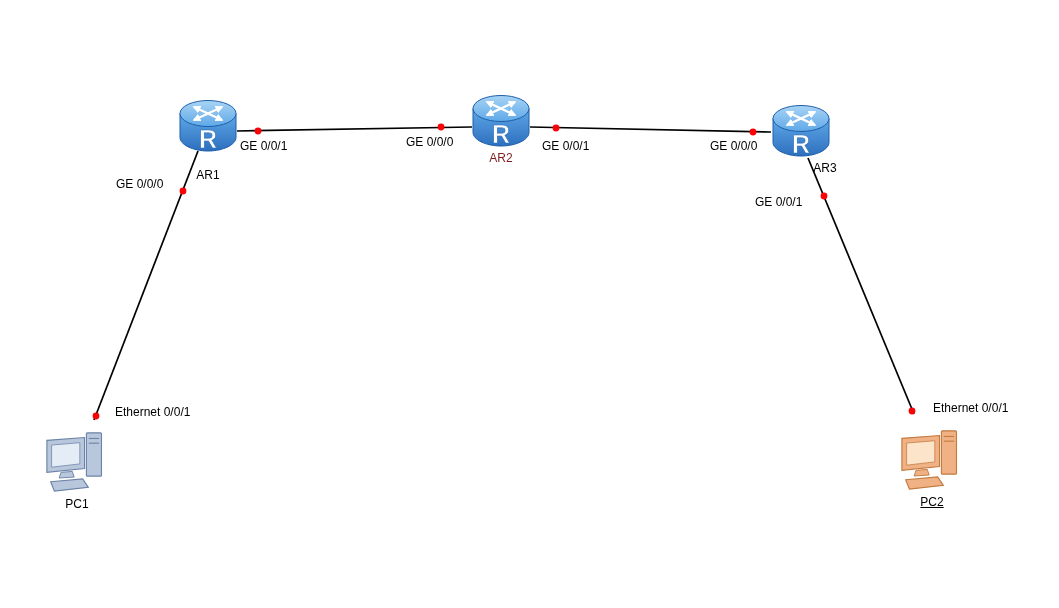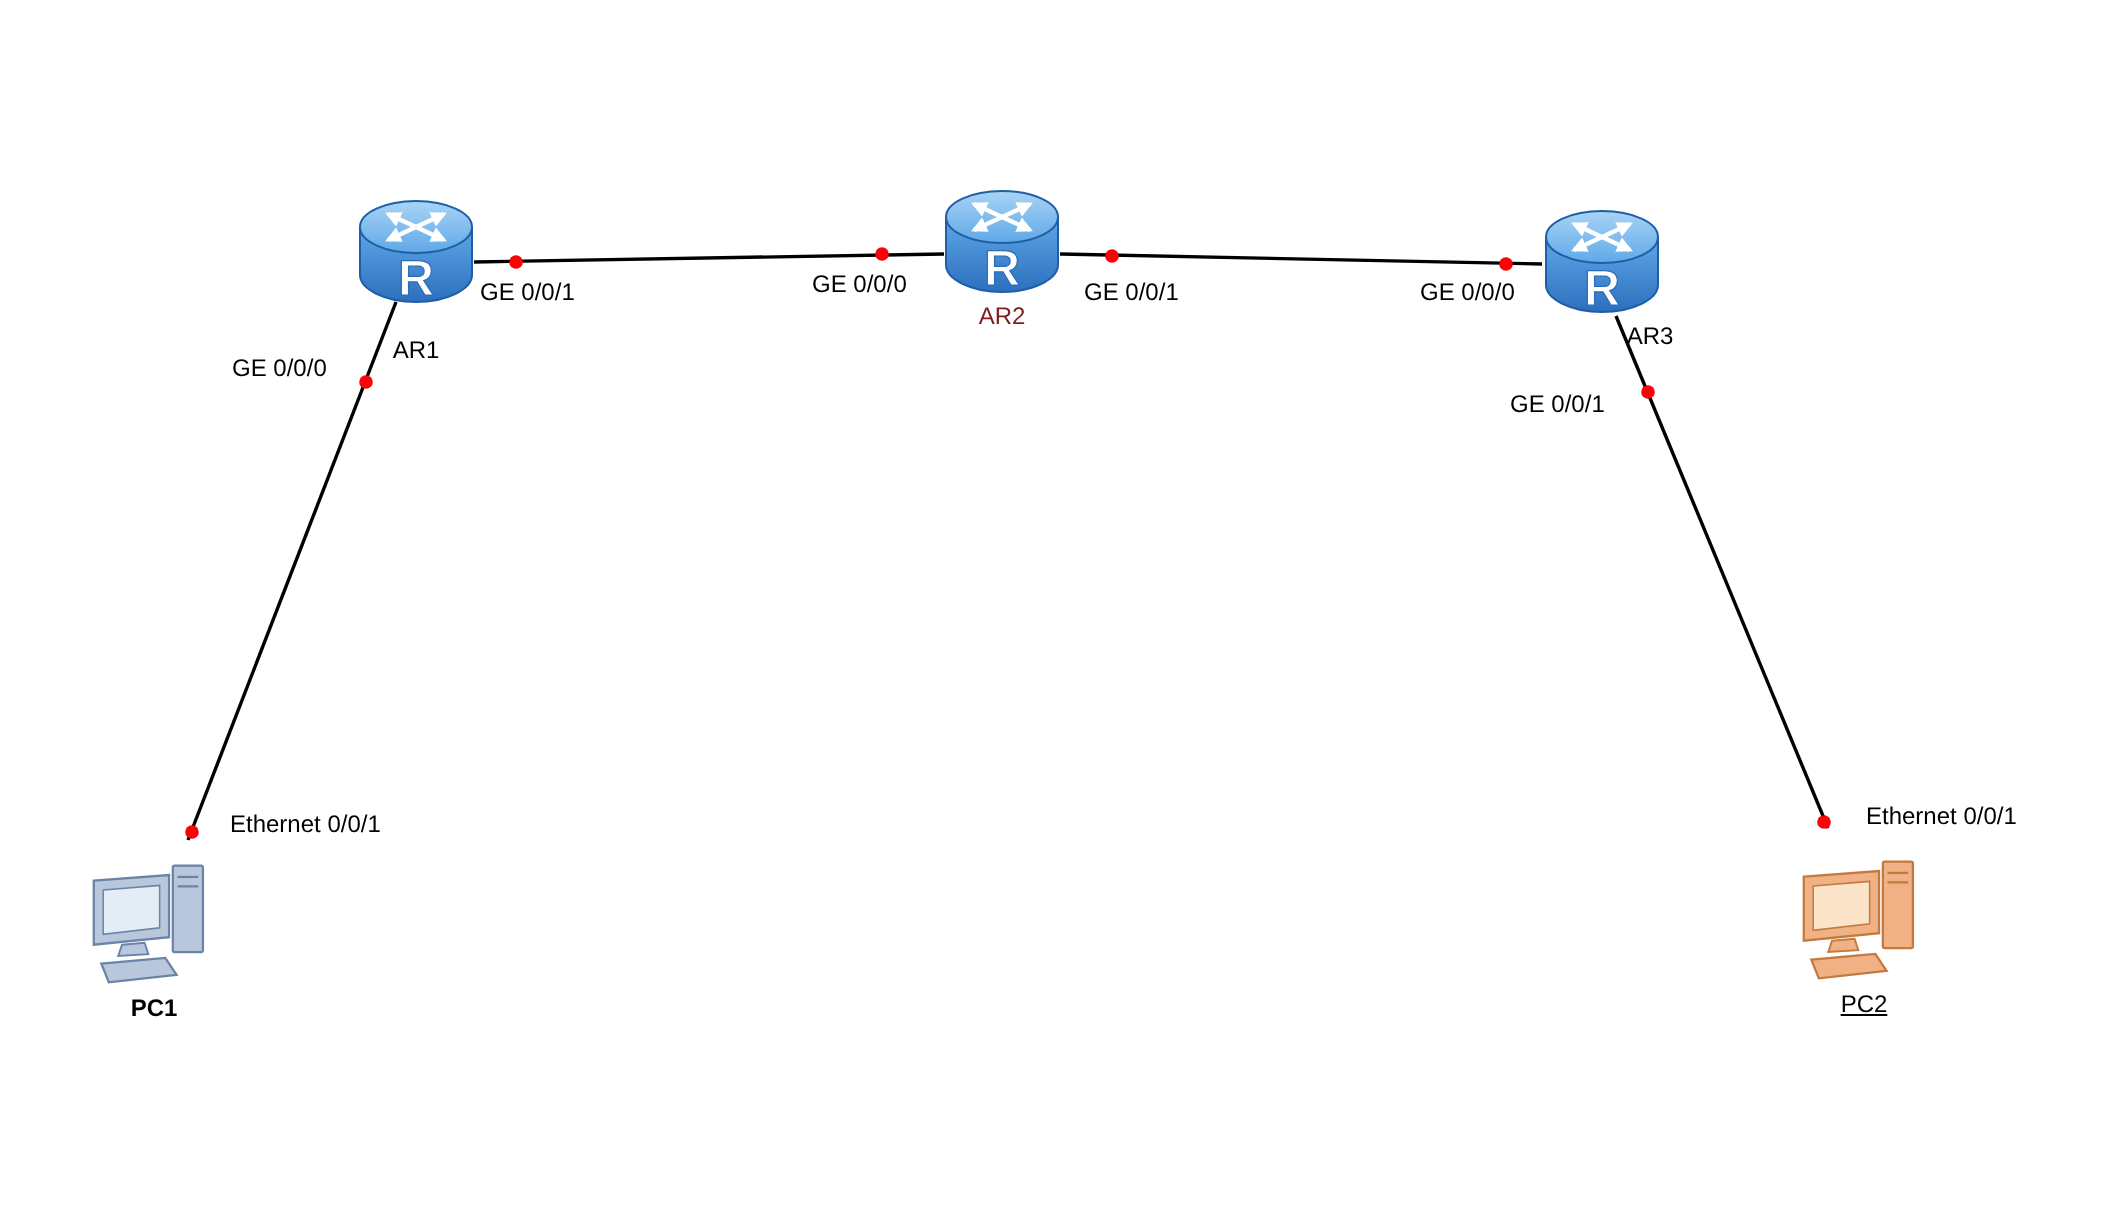--- a/index.html
+++ b/index.html
@@ -149,21 +149,21 @@
   <svg class="pc-icon" viewBox="0 0 68 70" xmlns="http://www.w3.org/2000/svg">
     <rect x="44" y="4" width="16" height="46" rx="1" fill="var(--pc-main)" stroke="var(--pc-dark)" stroke-width="1.2"></rect>
     <line x1="46.5" y1="10" x2="57.5" y2="10" stroke="var(--pc-dark)" stroke-width="1.2"></line>
     <line x1="46.5" y1="15" x2="57.5" y2="15" stroke="var(--pc-dark)" stroke-width="1.2"></line>
     <polygon points="2,12 42,9 42,42 2,46" fill="var(--pc-main)" stroke="var(--pc-dark)" stroke-width="1.2"></polygon>
     <polygon points="7,17 37,14.5 37,37 7,40.5" fill="var(--pc-screen)" stroke="var(--pc-dark)" stroke-width="0.8"></polygon>
     <polygon points="17,46 29,45 31,51 15,52" fill="var(--pc-main)" stroke="var(--pc-dark)" stroke-width="1"></polygon>
     <polygon points="6,56 40,53 46,62 10,66" fill="var(--pc-main)" stroke="var(--pc-dark)" stroke-width="1.2"></polygon>
   </svg>
 </div>
-    <div class="node-label" style="left: 77px; top: 498px; color: rgb(0, 0, 0); font-weight: bold;">PC1</div>
+    <div class="node-label" style="left: 77px; top: 498px; color: rgb(0, 0, 0);">PC1</div>
     <div class="node node-pc" style="left: 932px; top: 460px; --pc-main: #f0b184; --pc-screen: #fbe4c9; --pc-dark: #c27a3e;">
   <svg class="pc-icon" viewBox="0 0 68 70" xmlns="http://www.w3.org/2000/svg">
     <rect x="44" y="4" width="16" height="46" rx="1" fill="var(--pc-main)" stroke="var(--pc-dark)" stroke-width="1.2"></rect>
     <line x1="46.5" y1="10" x2="57.5" y2="10" stroke="var(--pc-dark)" stroke-width="1.2"></line>
     <line x1="46.5" y1="15" x2="57.5" y2="15" stroke="var(--pc-dark)" stroke-width="1.2"></line>
     <polygon points="2,12 42,9 42,42 2,46" fill="var(--pc-main)" stroke="var(--pc-dark)" stroke-width="1.2"></polygon>
     <polygon points="7,17 37,14.5 37,37 7,40.5" fill="var(--pc-screen)" stroke="var(--pc-dark)" stroke-width="0.8"></polygon>
     <polygon points="17,46 29,45 31,51 15,52" fill="var(--pc-main)" stroke="var(--pc-dark)" stroke-width="1"></polygon>
     <polygon points="6,56 40,53 46,62 10,66" fill="var(--pc-main)" stroke="var(--pc-dark)" stroke-width="1.2"></polygon>
   </svg>

